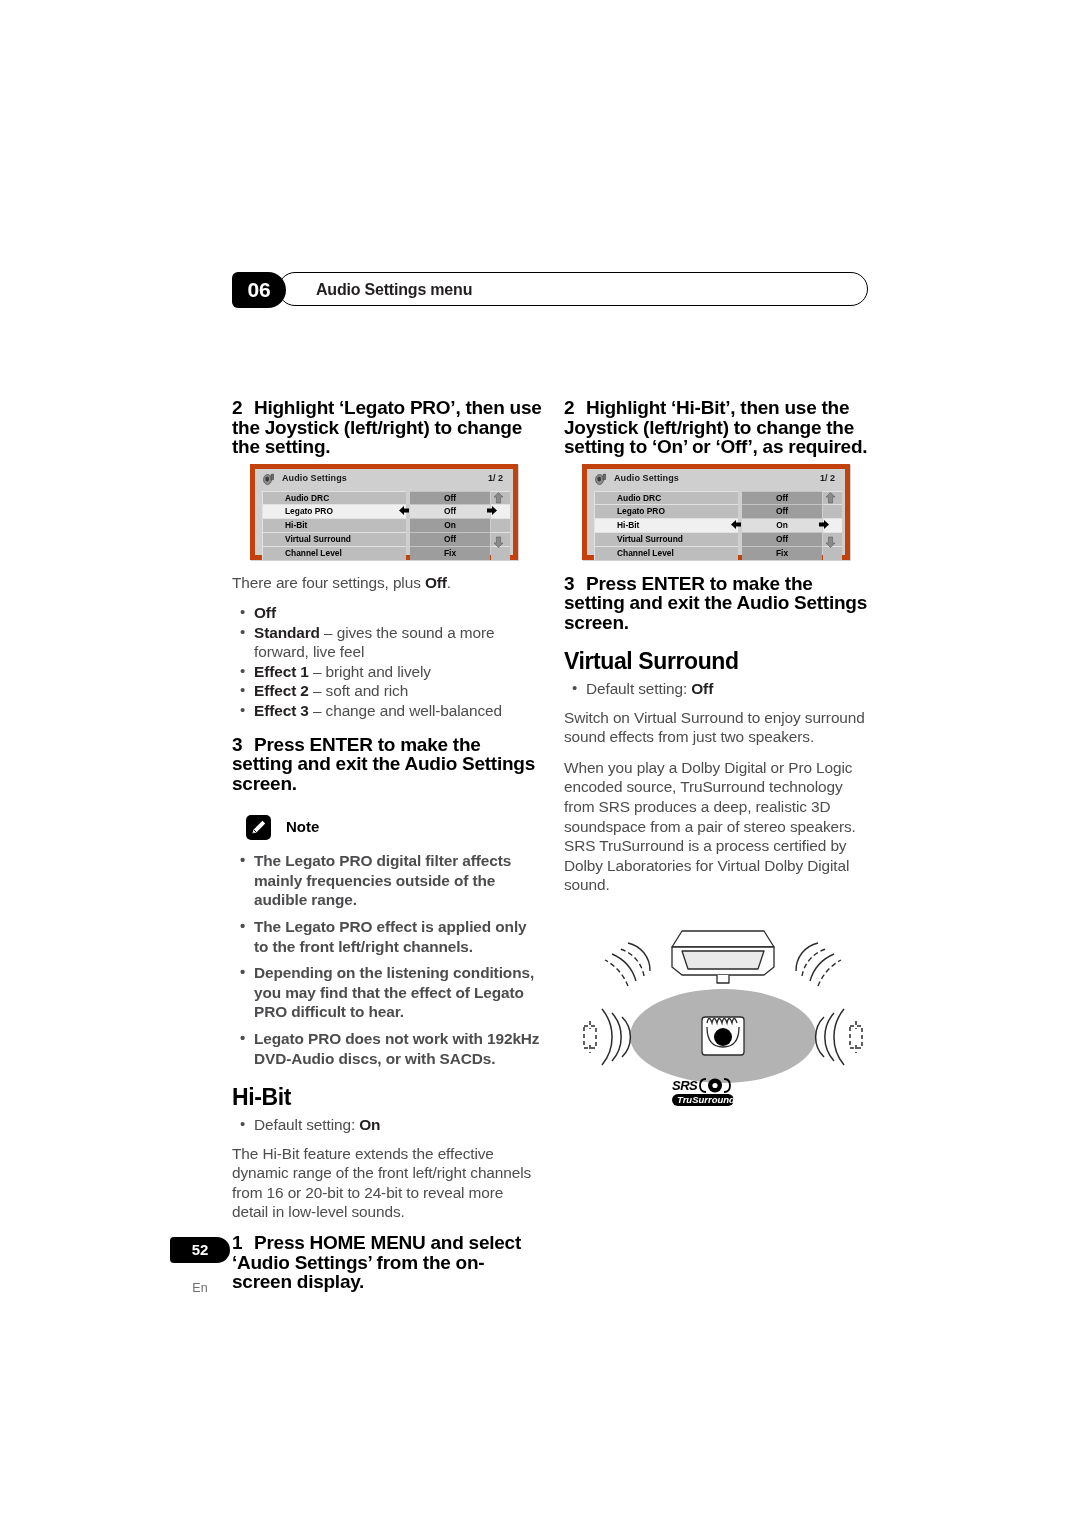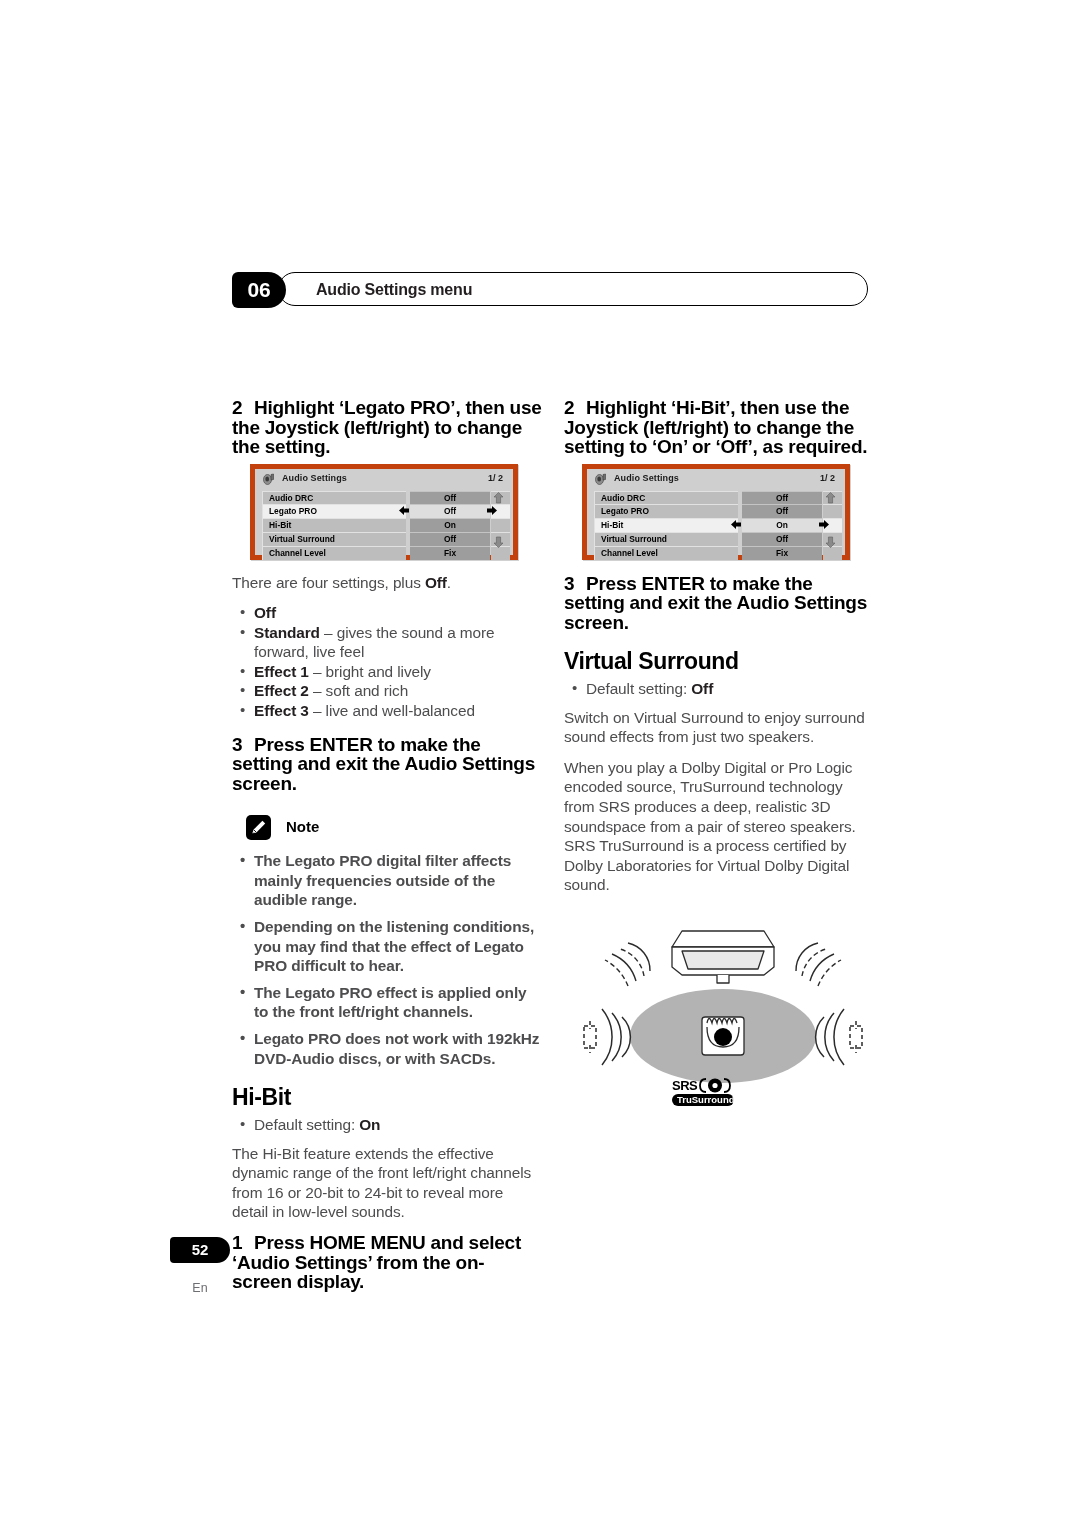--- a/index.html
+++ b/index.html
@@ -209,21 +209,21 @@
     width: 144px;
     height: 13.4px;
     background: #bdbdbd;
     border-top: 1px solid #e2e2e2;
     border-left: 1px solid #e2e2e2;
     box-sizing: border-box;
     font-size: 8.4px;
     font-weight: bold;
     color: #000000;
     line-height: 12px;
-    padding-left: 6px;
+    padding-left: 22px;
   }
   .osd-value {
     position: absolute;
     left: 148px;
     top: 0;
     width: 80px;
     height: 13.4px;
     background: #9d9d9d;
     border-top: 1px solid #c4c4c4;
     font-size: 8.4px;
@@ -270,20 +270,21 @@
   }
   .osd-scroll .up { top: 1px; }
   .osd-scroll .down { bottom: 1px; }
 
   
   #surround-figure {
     position: relative;
     margin: 14px 0 0 14px;
     width: 290px;
     height: 205px;
+    font-style: italic;
   }
   #srs-logo {
     position: absolute;
     left: 92px;
     top: 168px;
     width: 92px;
     height: 30px;
   }
 
   
@@ -380,42 +381,42 @@
     </div>
   </div>
 
   <p class="body-text"><span>There are four settings, plus </span><b>Off</b><span>.</span></p>
 
   <ul class="bullets tight">
     <li class="bullet"><b>Off</b><span></span></li>
     <li class="bullet"><b>Standard</b><span> – gives the sound a more forward, live feel</span></li>
     <li class="bullet"><b>Effect 1</b><span> – bright and lively</span></li>
     <li class="bullet"><b>Effect 2</b><span> – soft and rich</span></li>
-    <li class="bullet"><b>Effect 3</b><span> – live and well-balanced</span></li>
+    <li class="bullet"><b>Effect 3</b><span> – change and well-balanced</span></li>
   </ul>
 
   <p class="step" style="margin-top:14px;">
     <span class="num">3</span><span>Press ENTER to make the setting and exit the Audio Settings screen.</span>
   </p>
 
   <div class="note-head">
     <div class="note-icon">
       <svg width="17" height="17" viewBox="0 0 17 17">
         <path d="M2.2 14.8 L3.6 10.6 L12.4 1.8 L15.2 4.6 L6.4 13.4 Z" fill="#ffffff"></path>
         <path d="M3.6 10.6 L6.4 13.4" stroke="#000000" stroke-width="0.9"></path>
         <path d="M2.2 14.8 L4.3 13.9" stroke="#000000" stroke-width="0.9"></path>
       </svg>
     </div>
     <div class="note-label">Note</div>
   </div>
 
   <ul class="bullets note-list">
     <li class="bullet">The Legato PRO digital filter affects mainly frequencies outside of the audible range.</li>
+    <li class="bullet">The Legato PRO effect is applied only to the front left/right channels.</li>
     <li class="bullet">Depending on the listening conditions, you may find that the effect of Legato PRO difficult to hear.</li>
-    <li class="bullet">The Legato PRO effect is applied only to the front left/right channels.</li>
     <li class="bullet">Legato PRO does not work with 192kHz DVD-Audio discs, or with SACDs.</li>
   </ul>
 
   <h2 class="section-heading">Hi-Bit</h2>
 
   <ul class="bullets">
     <li class="bullet"><span>Default setting: </span><b>On</b></li>
   </ul>
 
   <p class="body-text">The Hi-Bit feature extends the effective dynamic range of the front left/right channels from 16 or 20-bit to 24-bit to reveal more detail in low-level sounds.</p>

